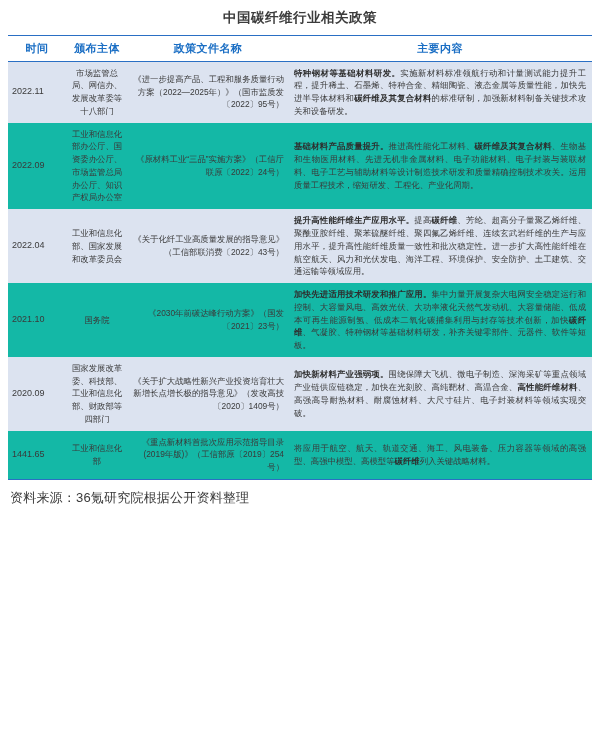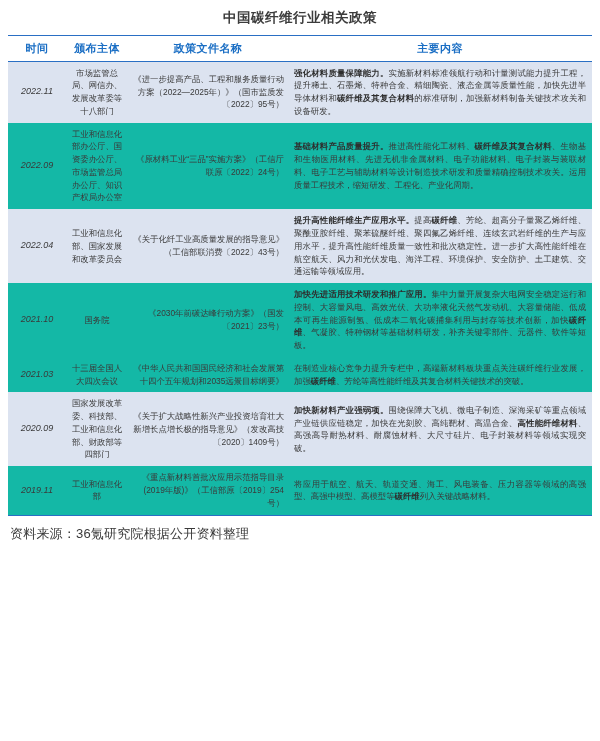--- a/index.html
+++ b/index.html
@@ -56,24 +56,22 @@
     padding: 5px 4px;
     color: #3a3a3a;
   }
   tbody tr.shaded td {
     background: #dce3f0;
   }
   tbody tr.plain td {
     background: #14b8a6;
   }
   td.c-time {
-    text-align: center;
     font-size: 9px;
     white-space: nowrap;
-    font-style: italic;
   }
   td.c-issuer {
     text-align: center;
   }
   td.c-doc {
     text-align: right;
   }
   td.c-content {
     text-align: justify;
     text-justify: inter-ideograph;
@@ -120,54 +118,48 @@
         <th>颁布主体</th>
         <th>政策文件名称</th>
         <th>主要内容</th>
       </tr>
     </thead>
     <tbody id="table-body">
         <tr class="shaded">
           <td class="c-time">2022.11</td>
           <td class="c-issuer">市场监管总局、网信办、发展改革委等十八部门</td>
           <td class="c-doc">《进一步提高产品、工程和服务质量行动方案（2022—2025年）》（国市监质发〔2022〕95号）</td>
-          <td class="c-content"><b>强化材料质量保障能力。</b>实施新材料标准领航行动和计量测试能力提升工程，提升稀土、石墨烯、特种合金、精细陶瓷、液态金属等质量性能，加快先进半导体材料和<b>碳纤维及其复合材料</b>的标准研制，加强新材料制备关键技术攻关和设备研发。</td>
+          <td class="c-content"><b>特种钢材等基础材料研发。</b>实施新材料标准领航行动和计量测试能力提升工程，提升稀土、石墨烯、特种合金、精细陶瓷、液态金属等质量性能，加快先进半导体材料和<b>碳纤维及其复合材料</b>的标准研制，加强新材料制备关键技术攻关和设备研发。</td>
         </tr>
         <tr class="plain">
           <td class="c-time">2022.09</td>
           <td class="c-issuer">工业和信息化部办公厅、国资委办公厅、市场监管总局办公厅、知识产权局办公室</td>
           <td class="c-doc">《原材料工业“三品”实施方案》（工信厅联原〔2022〕24号）</td>
           <td class="c-content"><b>基础材料产品质量提升。</b>推进高性能化工材料、<b>碳纤维及其复合材料</b>、生物基和生物医用材料、先进无机非金属材料、电子功能材料、电子封装与装联材料、电子工艺与辅助材料等设计制造技术研发和质量精确控制技术攻关。运用质量工程技术，缩短研发、工程化、产业化周期。</td>
         </tr>
         <tr class="shaded">
           <td class="c-time">2022.04</td>
           <td class="c-issuer">工业和信息化部、国家发展和改革委员会</td>
           <td class="c-doc">《关于化纤工业高质量发展的指导意见》（工信部联消费〔2022〕43号）</td>
           <td class="c-content"><b>提升高性能纤维生产应用水平。</b>提高<b>碳纤维</b>、芳纶、超高分子量聚乙烯纤维、聚酰亚胺纤维、聚苯硫醚纤维、聚四氟乙烯纤维、连续玄武岩纤维的生产与应用水平，提升高性能纤维质量一致性和批次稳定性。进一步扩大高性能纤维在航空航天、风力和光伏发电、海洋工程、环境保护、安全防护、土工建筑、交通运输等领域应用。</td>
         </tr>
         <tr class="plain">
           <td class="c-time">2021.10</td>
           <td class="c-issuer">国务院</td>
           <td class="c-doc">《2030年前碳达峰行动方案》（国发〔2021〕23号）</td>
           <td class="c-content"><b>加快先进适用技术研发和推广应用。</b>集中力量开展复杂大电网安全稳定运行和控制、大容量风电、高效光伏、大功率液化天然气发动机、大容量储能、低成本可再生能源制氢、低成本二氧化碳捕集利用与封存等技术创新，加快<b>碳纤维</b>、气凝胶、特种钢材等基础材料研发，补齐关键零部件、元器件、软件等短板。</td>
         </tr>
-        <tr class="plain">
-          <td class="c-time">2021.03</td>
-          <td class="c-issuer">十三届全国人大四次会议</td>
-          <td class="c-doc">《中华人民共和国国民经济和社会发展第十四个五年规划和2035远景目标纲要》</td>
-          <td class="c-content">在制造业核心竞争力提升专栏中，高端新材料板块重点关注碳纤维行业发展，加强<b>碳纤维</b>、芳纶等高性能纤维及其复合材料关键技术的突破。</td>
-        </tr>
         <tr class="shaded">
           <td class="c-time">2020.09</td>
           <td class="c-issuer">国家发展改革委、科技部、工业和信息化部、财政部等四部门</td>
           <td class="c-doc">《关于扩大战略性新兴产业投资培育壮大新增长点增长极的指导意见》（发改高技〔2020〕1409号）</td>
           <td class="c-content"><b>加快新材料产业强弱项。</b>围绕保障大飞机、微电子制造、深海采矿等重点领域产业链供应链稳定，加快在光刻胶、高纯靶材、高温合金、<b>高性能纤维材料</b>、高强高导耐热材料、耐腐蚀材料、大尺寸硅片、电子封装材料等领域实现突破。</td>
         </tr>
         <tr class="plain">
-          <td class="c-time">2019.11</td>
+          <td class="c-time">1441.65</td>
           <td class="c-issuer">工业和信息化部</td>
           <td class="c-doc">《重点新材料首批次应用示范指导目录(2019年版)》（工信部原〔2019〕254号）</td>
           <td class="c-content">将应用于航空、航天、轨道交通、海工、风电装备、压力容器等领域的高强型、高强中模型、高模型等<b>碳纤维</b>列入关键战略材料。</td>
         </tr>
       </tbody>
   </table>
 
   <div class="source-rule"></div>
   <div class="source">资料来源：36氪研究院根据公开资料整理</div>
 

